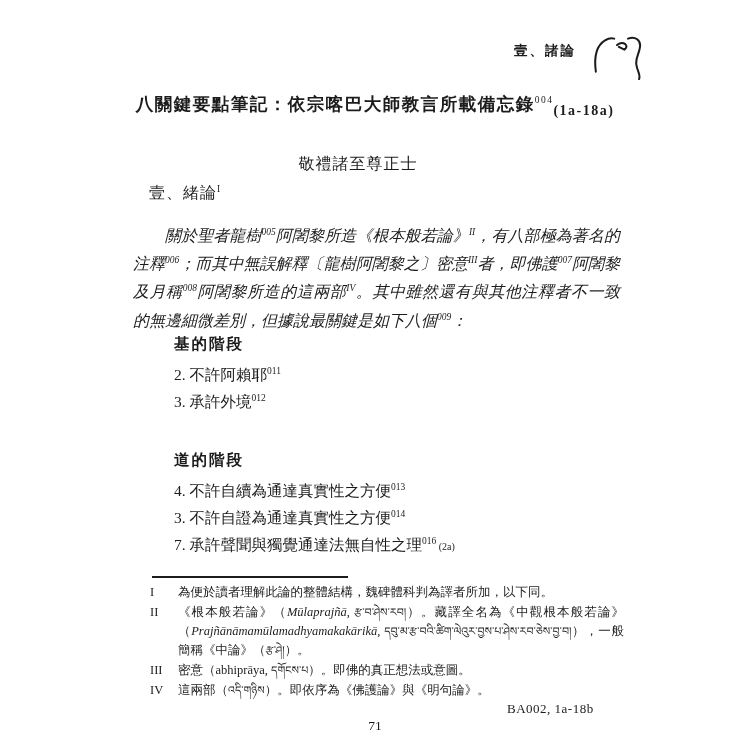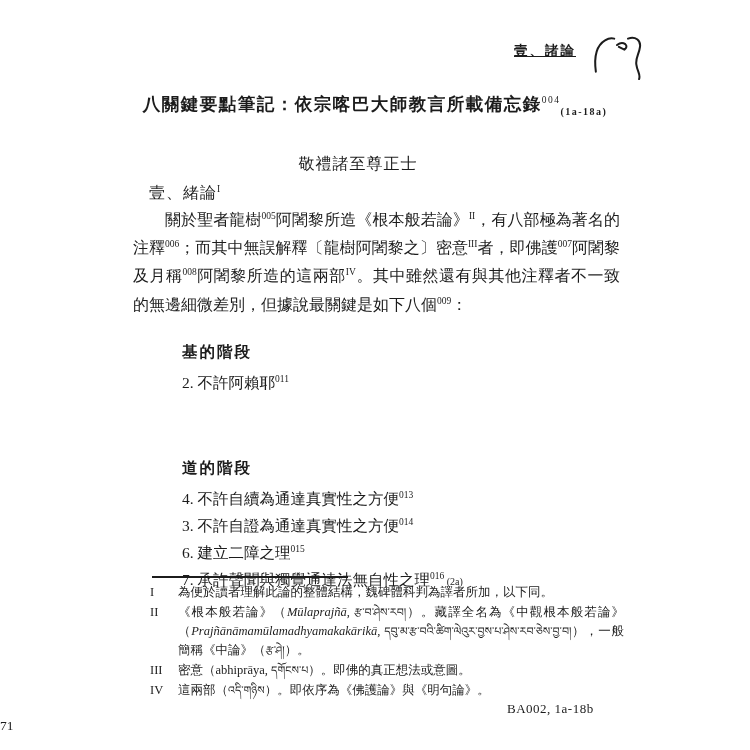--- a/index.html
+++ b/index.html
@@ -9,21 +9,21 @@
     margin:0 auto;
     background:#ffffff;
     color:#1c1c1c;
     font-family:"Liberation Serif","DejaVu Serif",serif;
     overflow:hidden;
   }
   
   .running-header {
     position:absolute; top:36px; left:0; width:750px;
     display:flex; justify-content:flex-end; align-items:flex-start;
-    padding-right:104px; box-sizing:border-box;text-decoration:underline;
+    padding-right:104px; box-sizing:border-box;
   }
   .running-header .label {
     font-weight:bold; font-size:13.5px; letter-spacing:2px; padding-top:6px;
   }
   .ornament { width:58px; height:46px; margin-left:12px; margin-top:-2px; }
 
   
   .doc-title {
     position:absolute; top:92px; left:0; width:750px;
     text-align:center; font-weight:bold; font-size:17.5px; letter-spacing:1.5px;
@@ -32,32 +32,32 @@
   .dedication {
     position:absolute; top:154px; left:0; width:716px;
     text-align:center; font-size:16px; letter-spacing:1px;
   }
   .intro-heading {
     position:absolute; top:183px; left:149px;
     font-weight:normal; font-size:16px; letter-spacing:1px;
   }
   
   .intro-paragraph {
-    position:absolute; top:206px; left:133px; width:487px;
+    position:absolute; top:222px; left:133px; width:487px;
     font-size:16px; line-height:28.2px;
-    text-indent:2em; text-align:justify;
+    text-indent:2em; text-align:justify;font-style:italic;
   }
   sup { font-size:9.5px; vertical-align:super; line-height:0;text-align:right; }
-  sub { font-size:10px; vertical-align:sub; line-height:0;text-align:center; }
+  sub { font-size:14px; vertical-align:sub; line-height:0;text-align:center; }
   .small { font-size:10px; }
   .i { font-style:italic;margin-top:45px; }
   .tib { font-size:11px; }
 
   
-  .list-section { position:absolute; left:182px; font-size:15.5px;margin-top:8px; }
+  .list-section { position:absolute; left:174px; font-size:15.5px; }
   .list-section .list-heading {
     font-weight:bold; letter-spacing:2px; margin-bottom:7px; line-height:20px;
   }
   .list-section .list-item { line-height:27px; white-space:nowrap; }
   #list-base { top:334px; }
   #list-path { top:450px; }
 
   
   .footnote-divider {
     position:absolute; top:576px; left:152px; width:196px; height:2px;
@@ -66,21 +66,21 @@
   .footnotes {
     position:absolute; top:583px; left:150px; width:474px;
     font-size:12.5px; line-height:19px;
   }
   .footnote-row { display:flex; margin-bottom:1px; }
   .footnote-marker { width:28px; flex:0 0 28px; }
   .footnote-text { flex:1; text-align:justify; }
 
   
   .footer-ref { position:absolute; top:701px; left:507px; font-size:13px; letter-spacing:0.5px; }
-  .page-number { position:absolute; top:718px; left:0; width:750px; font-size:13.5px; }
+  .page-number { position:absolute; top:718px; left:0; width:750px; text-align:center; font-size:13.5px; }
 </style>
 </head>
 <body>
 
 <div class="page">
 
   <div class="running-header">
     <span class="label">壹、諸論</span>
     <svg class="ornament" viewBox="0 0 60 50" fill="none" stroke="#1c1c1c" stroke-width="2.2" stroke-linecap="round">
       <path d="M7 41 C5 26 7 13 17 7 C20 5 24 4 27 5"></path>
@@ -93,27 +93,27 @@
 
   <div class="dedication">敬禮諸至尊正士</div>
 
   <div class="intro-heading"><span>壹、緒論</span><sup>I</sup></div>
 
   <div class="intro-paragraph"><span>關於聖者龍樹</span><sup>005</sup><span>阿闍黎所造《根本般若論》</span><sup>II</sup><span>，有八部極為著名的注釋</span><sup>006</sup><span>；而其中無誤解釋〔龍樹阿闍黎之〕密意</span><sup>III</sup><span>者，即佛護</span><sup>007</sup><span>阿闍黎及月稱</span><sup>008</sup><span>阿闍黎所造的這兩部</span><sup>IV</sup><span>。其中雖然還有與其他注釋者不一致的無邊細微差別，但據說最關鍵是如下八個</span><sup>009</sup><span>：</span></div>
 
   <div class="list-section" id="list-base">
     <div class="list-heading">基的階段</div>
     <div class="list-item"><span>2. 不許阿賴耶</span><sup>011</sup></div>
+    <div class="list-item"><span>3. 承許外境</span><sup>012</sup></div>
   </div>
 
   <div class="list-section" id="list-path">
     <div class="list-heading">道的階段</div>
     <div class="list-item"><span>4. 不許自續為通達真實性之方便</span><sup>013</sup></div>
     <div class="list-item"><span>3. 不許自證為通達真實性之方便</span><sup>014</sup></div>
-    <div class="list-item"><span>6. 建立二障之理</span><sup>015</sup></div>
     <div class="list-item"><span>7. 承許聲聞與獨覺通達法無自性之理</span><sup>016</sup><span class="small"> (2a)</span></div>
   </div>
 
   <div class="footnote-divider"></div>
   <div class="footnotes">
     <div class="footnote-row">
       <div class="footnote-marker">I</div>
       <div class="footnote-text"><span>為便於讀者理解此論的整體結構，魏碑體科判為譯者所加，以下同。</span></div>
     </div>
     <div class="footnote-row">

